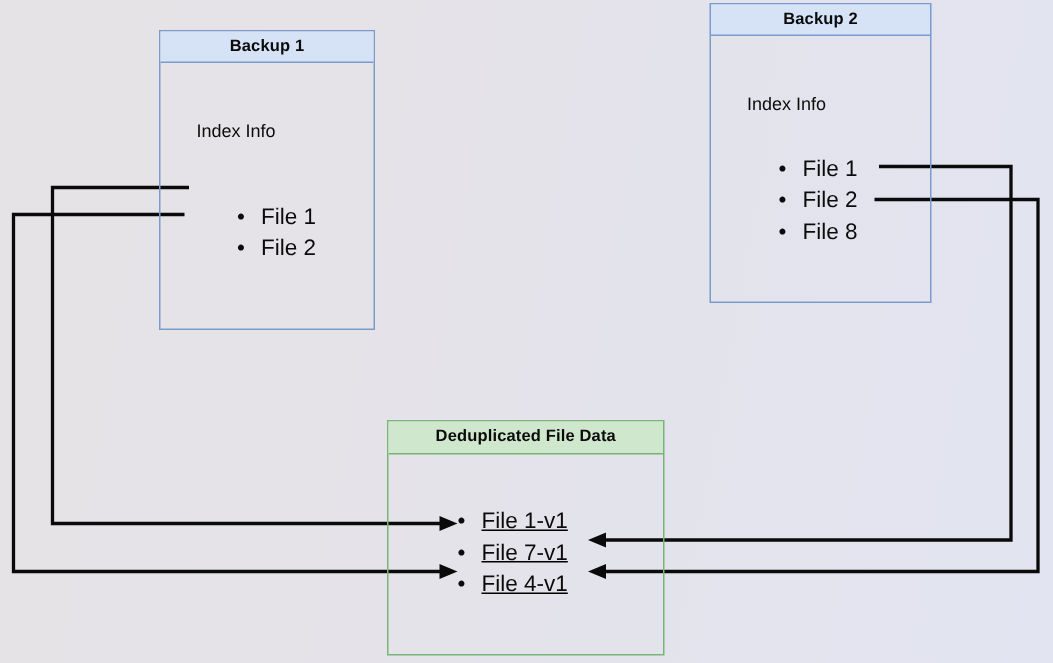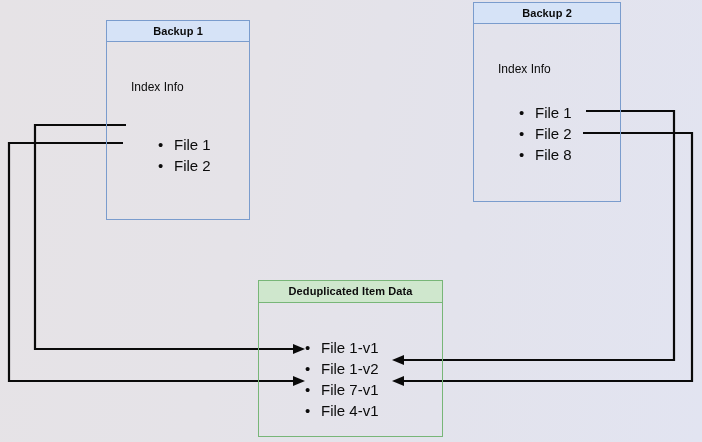--- a/index.html
+++ b/index.html
@@ -163,24 +163,23 @@
       <div class="index-label" style="left:24px; top:39px;">Index Info</div>
       <ul class="file-list" style="left:45px; top:78px;">
         <li>File 1</li>
         <li>File 2</li>
         <li>File 8</li>
       </ul>
     </div>
   </div>
 
   <div class="node green" style="left:258px; top:280px; width:185px; height:157px;">
-    <div class="node-header">Deduplicated Item Data</div>
+    <div class="node-header">Deduplicated File Data</div>
     <div class="node-body">
-      <ul class="file-list" style="left:46px; top:34px;">
+      <ul class="file-list" style="left:46px; top:34px;text-decoration:underline;">
         <li>File 1-v1</li>
-        <li>File 1-v2</li>
         <li>File 7-v1</li>
         <li>File 4-v1</li>
       </ul>
     </div>
   </div>
 
 </div>
 
 </body></html>

